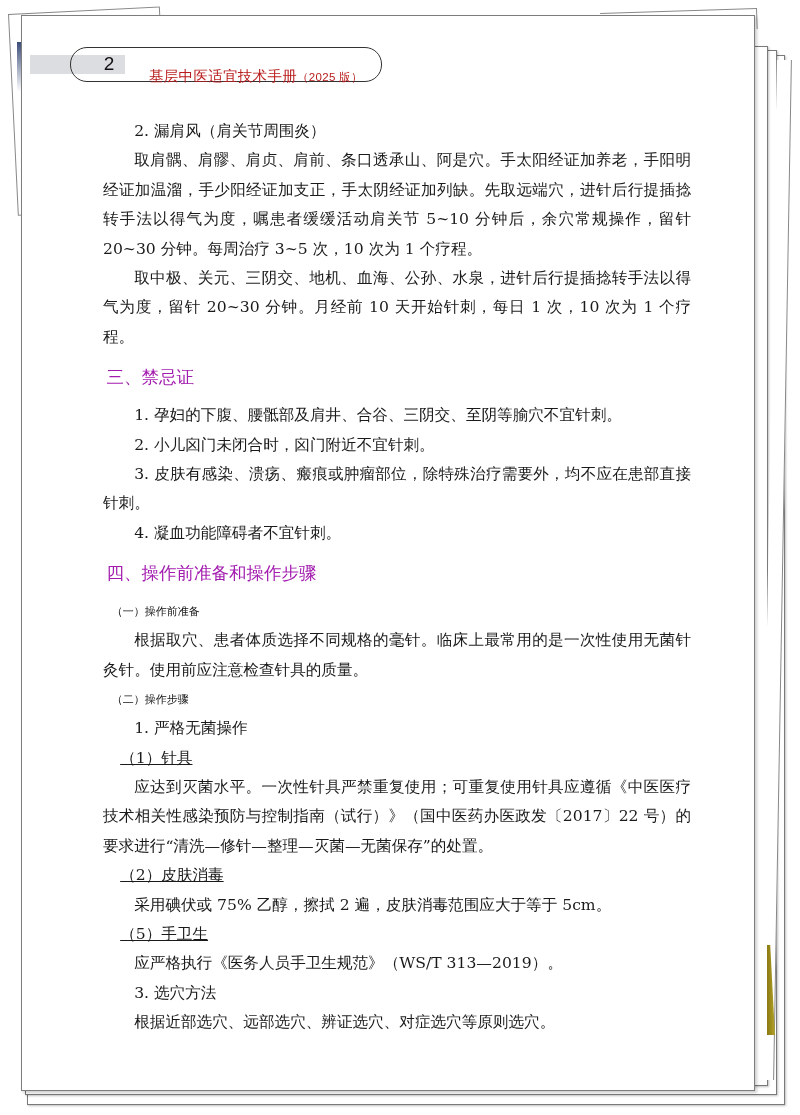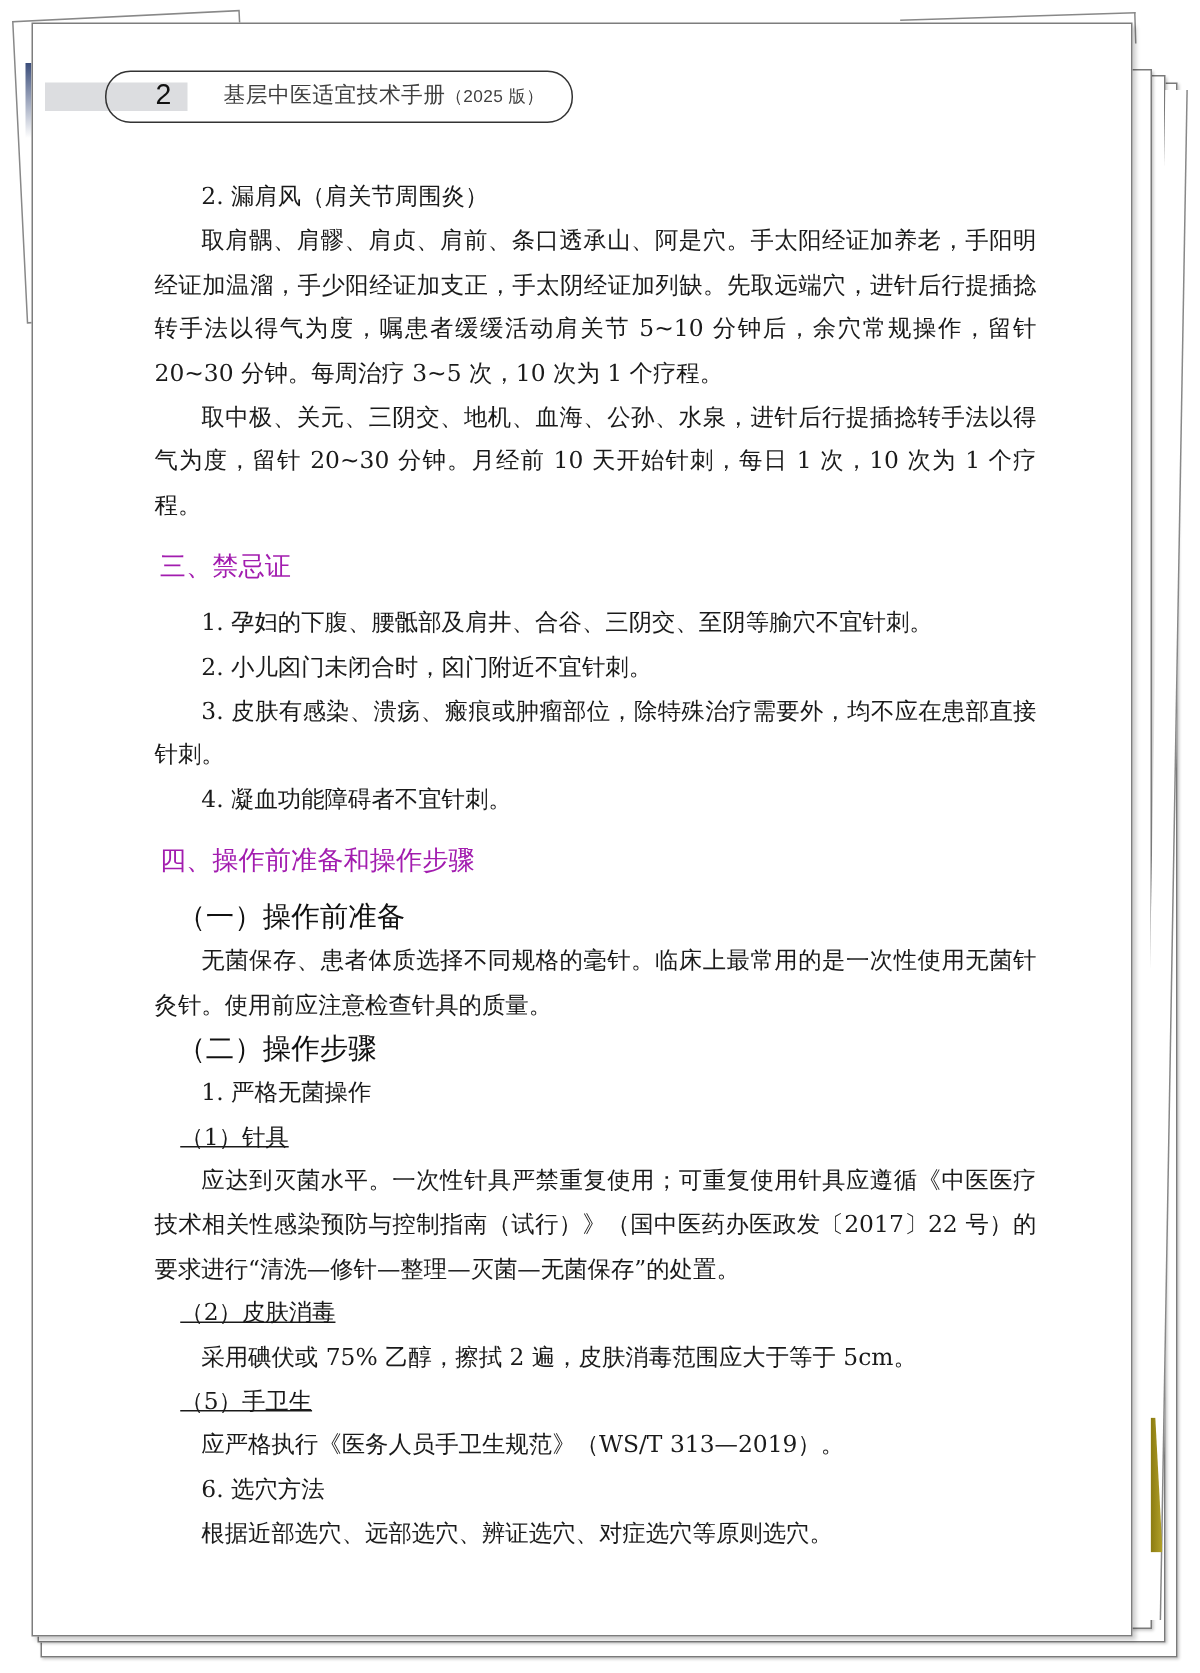--- a/index.html
+++ b/index.html
@@ -55,40 +55,40 @@
     position:absolute; left:48px; top:31px; width:310px; height:33px;
     border:1px solid #333; border-radius:17px; background:transparent;
   }
   .page-num {
     position:absolute; left:50px; top:35px; width:74px; height:24px;
     text-align:center; line-height:26px;
     font-family:"Liberation Sans","DejaVu Sans",sans-serif;
     font-size:19px; color:#111;
   }
   .book-title {
-    position:absolute; left:127px; top:35px; height:24px; line-height:26px;
+    position:absolute; left:127px; top:47px; height:24px; line-height:26px;
     font-family:"Liberation Sans","DejaVu Sans",sans-serif;
-    font-size:14.5px; color:#404040; white-space:nowrap; letter-spacing:0.3px;
+    font-size:14.5px; color:#b91c1c; white-space:nowrap; letter-spacing:0.3px;
   }
   .book-title .ed { font-size:11.5px; }
   
   .content {
     position:absolute; left:81px; top:101px; width:588px;
     font-size:15.6px; color:#1a1a1a; line-height:29.4px;
   }
   .p { margin:0; text-align:justify; text-justify:inter-character; }
   .ind { text-indent:2em; }
   .h2 {
     font-family:"Liberation Sans","DejaVu Sans",sans-serif;
     font-size:17.5px; font-weight:500; color:#a21caf;
     margin:10px 0 9px 0; line-height:30px; padding-left:0.2em;
   }
   .h3 {
     font-family:"Liberation Sans","DejaVu Sans",sans-serif;
-    font-size:19px; color:#111; line-height:29px;
+    font-size:11px; color:#111; line-height:29px;
     padding-left:0.8em;
   }
   .sub2 { padding-left:1.1em;text-decoration:underline; }
   .flat { padding-left:2em; }
 </style>
 </head>
 <body>
 
 <div class="sheet s3"></div>
 <div class="sheet s2"></div>
@@ -113,25 +113,25 @@
     <p class="p ind">取中极、关元、三阴交、地机、血海、公孙、水泉，进针后行提插捻转手法以得气为度，留针 20~30 分钟。月经前 10 天开始针刺，每日 1 次，10 次为 1 个疗程。</p>
 
     <div class="h2">三、禁忌证</div>
     <p class="p ind">1. 孕妇的下腹、腰骶部及肩井、合谷、三阴交、至阴等腧穴不宜针刺。</p>
     <p class="p ind">2. 小儿囟门未闭合时，囟门附近不宜针刺。</p>
     <p class="p ind">3. 皮肤有感染、溃疡、瘢痕或肿瘤部位，除特殊治疗需要外，均不应在患部直接针刺。</p>
     <p class="p ind">4. 凝血功能障碍者不宜针刺。</p>
 
     <div class="h2">四、操作前准备和操作步骤</div>
     <div class="h3">（一）操作前准备</div>
-    <p class="p ind">无菌保存、患者体质选择不同规格的毫针。临床上最常用的是一次性使用无菌针灸针。使用前应注意检查针具的质量。</p>
+    <p class="p ind">根据取穴、患者体质选择不同规格的毫针。临床上最常用的是一次性使用无菌针灸针。使用前应注意检查针具的质量。</p>
     <div class="h3">（二）操作步骤</div>
     <p class="p ind">1. 严格无菌操作</p>
     <p class="p sub2">（1）针具</p>
     <p class="p ind">应达到灭菌水平。一次性针具严禁重复使用；可重复使用针具应遵循《中医医疗技术相关性感染预防与控制指南（试行）》（国中医药办医政发〔2017〕22 号）的要求进行“清洗—修针—整理—灭菌—无菌保存”的处置。</p>
     <p class="p sub2">（2）皮肤消毒</p>
     <p class="p flat">采用碘伏或 75% 乙醇，擦拭 2 遍，皮肤消毒范围应大于等于 5cm。</p>
     <p class="p sub2">（5）手卫生</p>
     <p class="p flat">应严格执行《医务人员手卫生规范》（WS/T 313—2019）。</p>
-    <p class="p flat">6. 选穴方法</p>
+    <p class="p flat">3. 选穴方法</p>
     <p class="p flat">根据近部选穴、远部选穴、辨证选穴、对症选穴等原则选穴。</p>
   </div>
 </div>
 
 </body></html>

